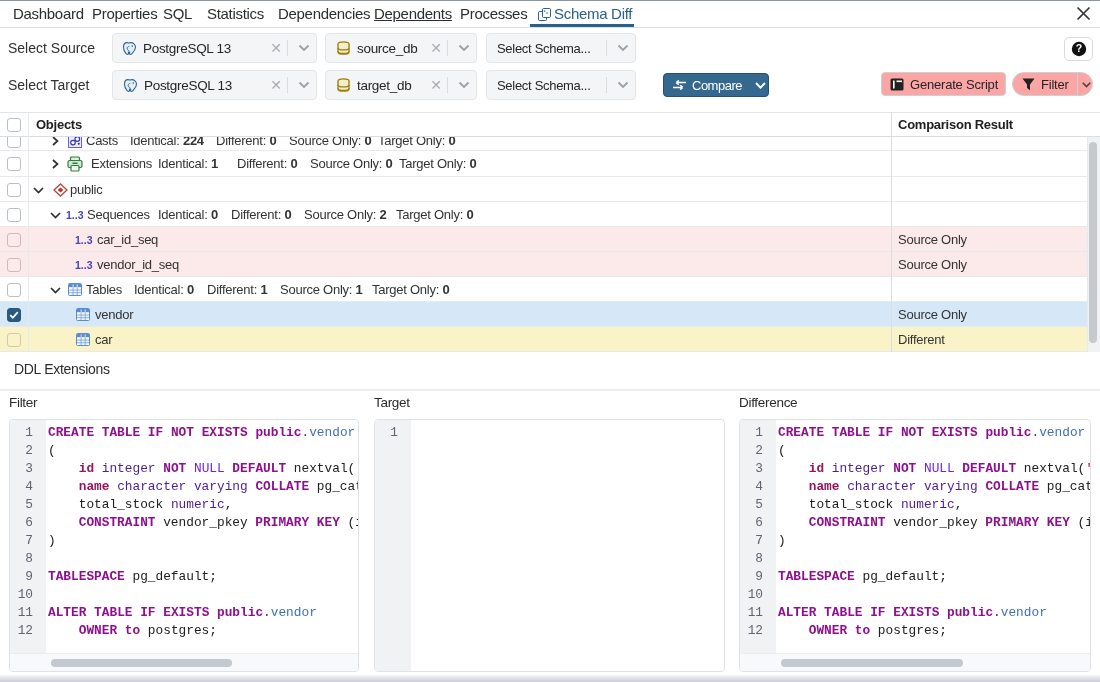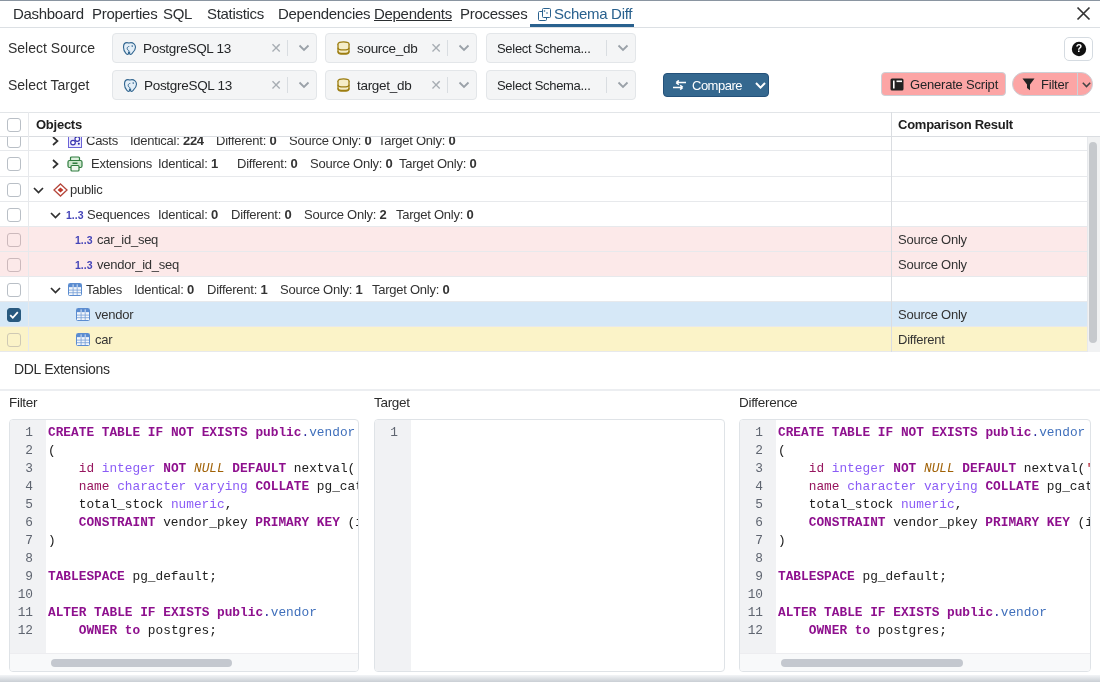--- a/index.html
+++ b/index.html
@@ -47,23 +47,23 @@
 #ddlhdr { left:14px; top:361px; font-size:14px; letter-spacing:-0.3px; color:#2c2c2c; }
 #ddldiv { left:0; top:389px; width:1100px; height:2px; background:#eceef1; }
 .plabel { position:absolute; top:395px; font-size:13.5px; letter-spacing:-0.3px; color:#2c2c2c; }
 .panel { position:absolute; top:419px; height:253px; background:#fff; border:1px solid #dfe3e7; border-radius:4px; overflow:hidden; }
 .gutter { position:absolute; left:0; top:0; width:36px; background:#f1f2f4; }
 .lnum { position:absolute; left:0; width:23px; text-align:right; font-family:"Liberation Mono", monospace; font-size:12.8px; color:#5f6570; line-height:18px; }
 .code { position:absolute; left:38px; top:4px; font-family:"Liberation Mono", monospace; font-size:12.8px; line-height:18px; white-space:pre; color:#202020; }
 .hsb { position:absolute; left:0; bottom:0; height:18px; background:#f8f9fa; border-top:1px solid #ededf0; width:100%; }
 .hthumb { position:absolute; top:5px; height:8px; border-radius:4px; background:#c4c8cf; }
 .k { color:#8e108e; font-weight:bold; }
-.m { color:#97155e; font-weight:normal; }
-.t { color:#8b5cf6; }
-.nul { color:#a16207;font-style:italic; }
+.m { color:#97155e; font-weight:bold; }
+.t { color:#4c1d95; }
+.nul { color:#6d28d9; }
 .tb { color:#3f6fbb; }
 .dot { color:#2d2da0; }
 .str { color:#b0182c; }
 
 #botstrip { left:0; top:675px; width:1100px; height:7px; background:linear-gradient(#f3f5f7,#c9ced4); }
 svg { display:block; }
 </style>
 </head>
 <body>
 <div id="stage">

